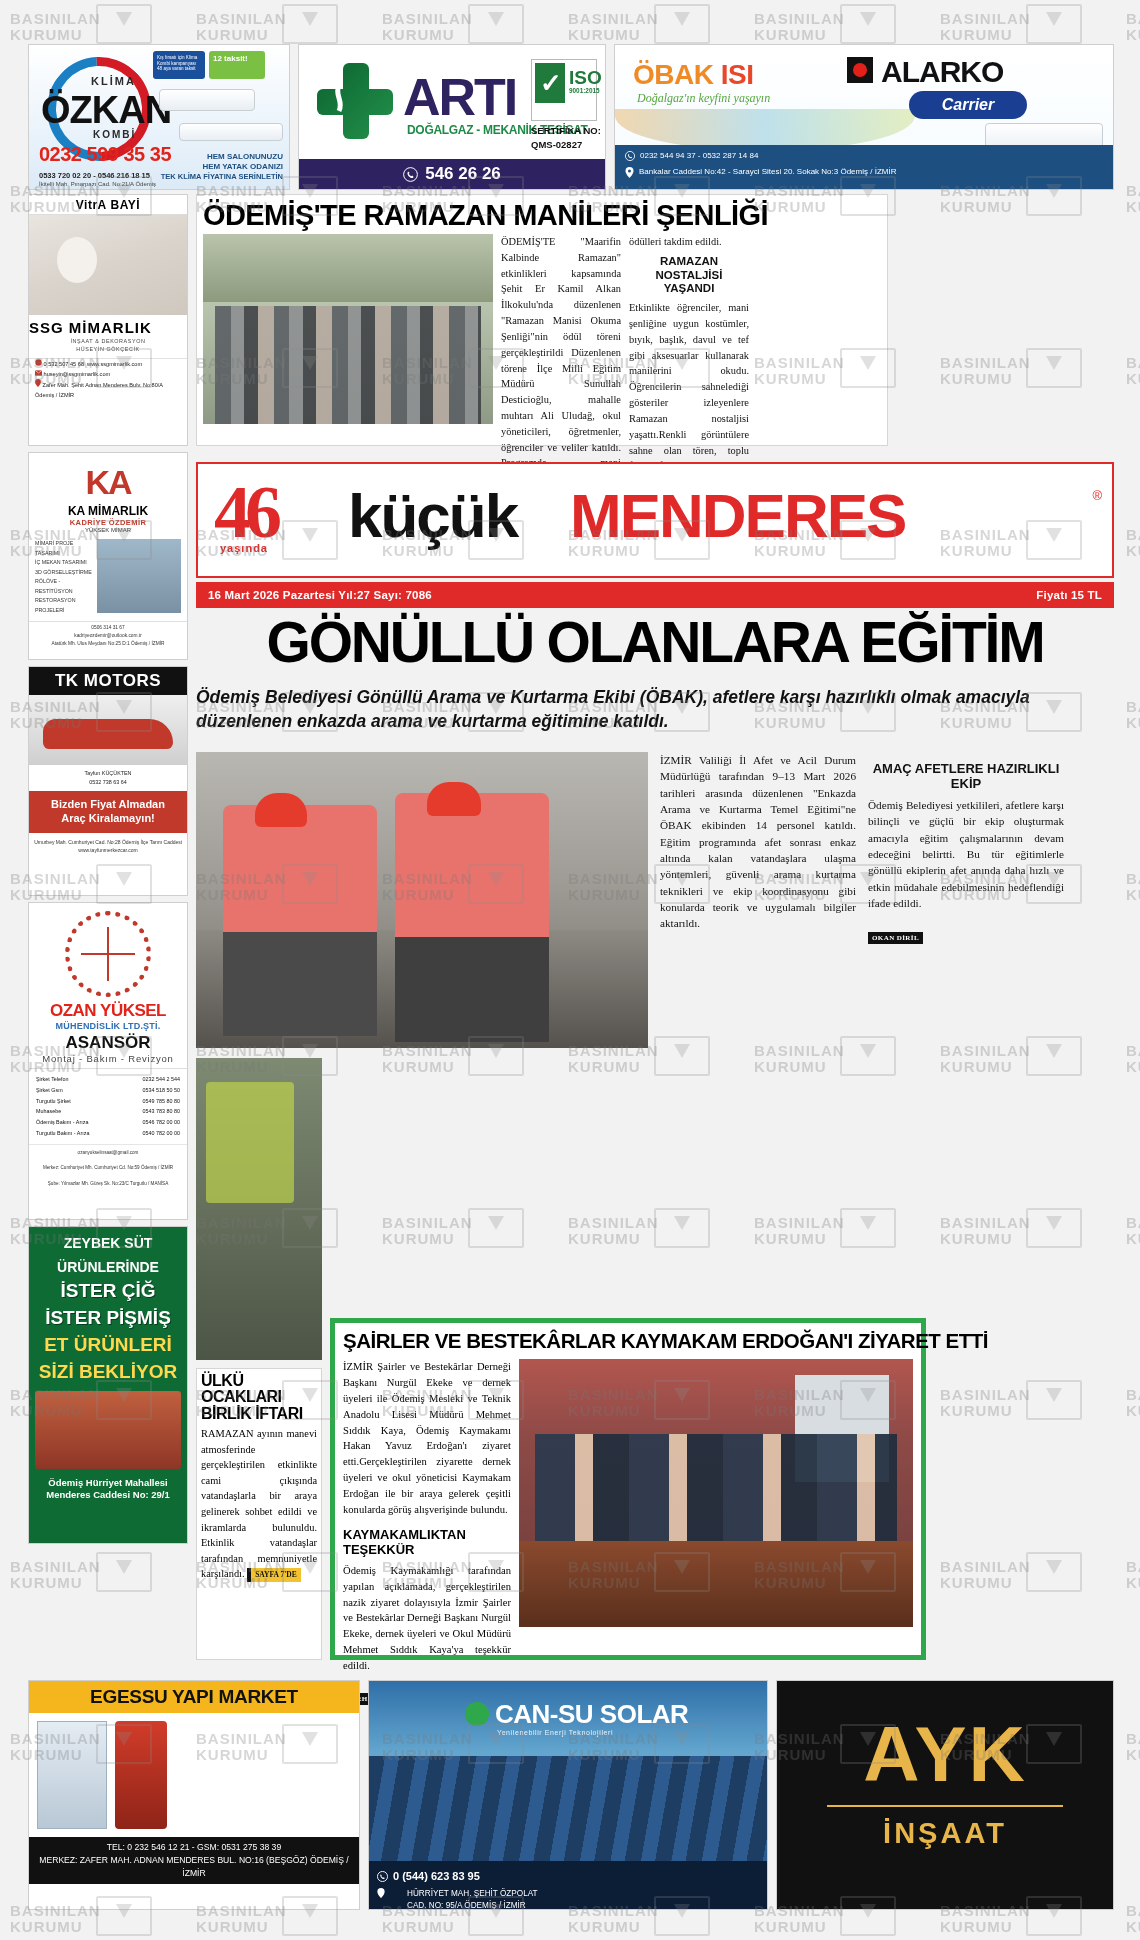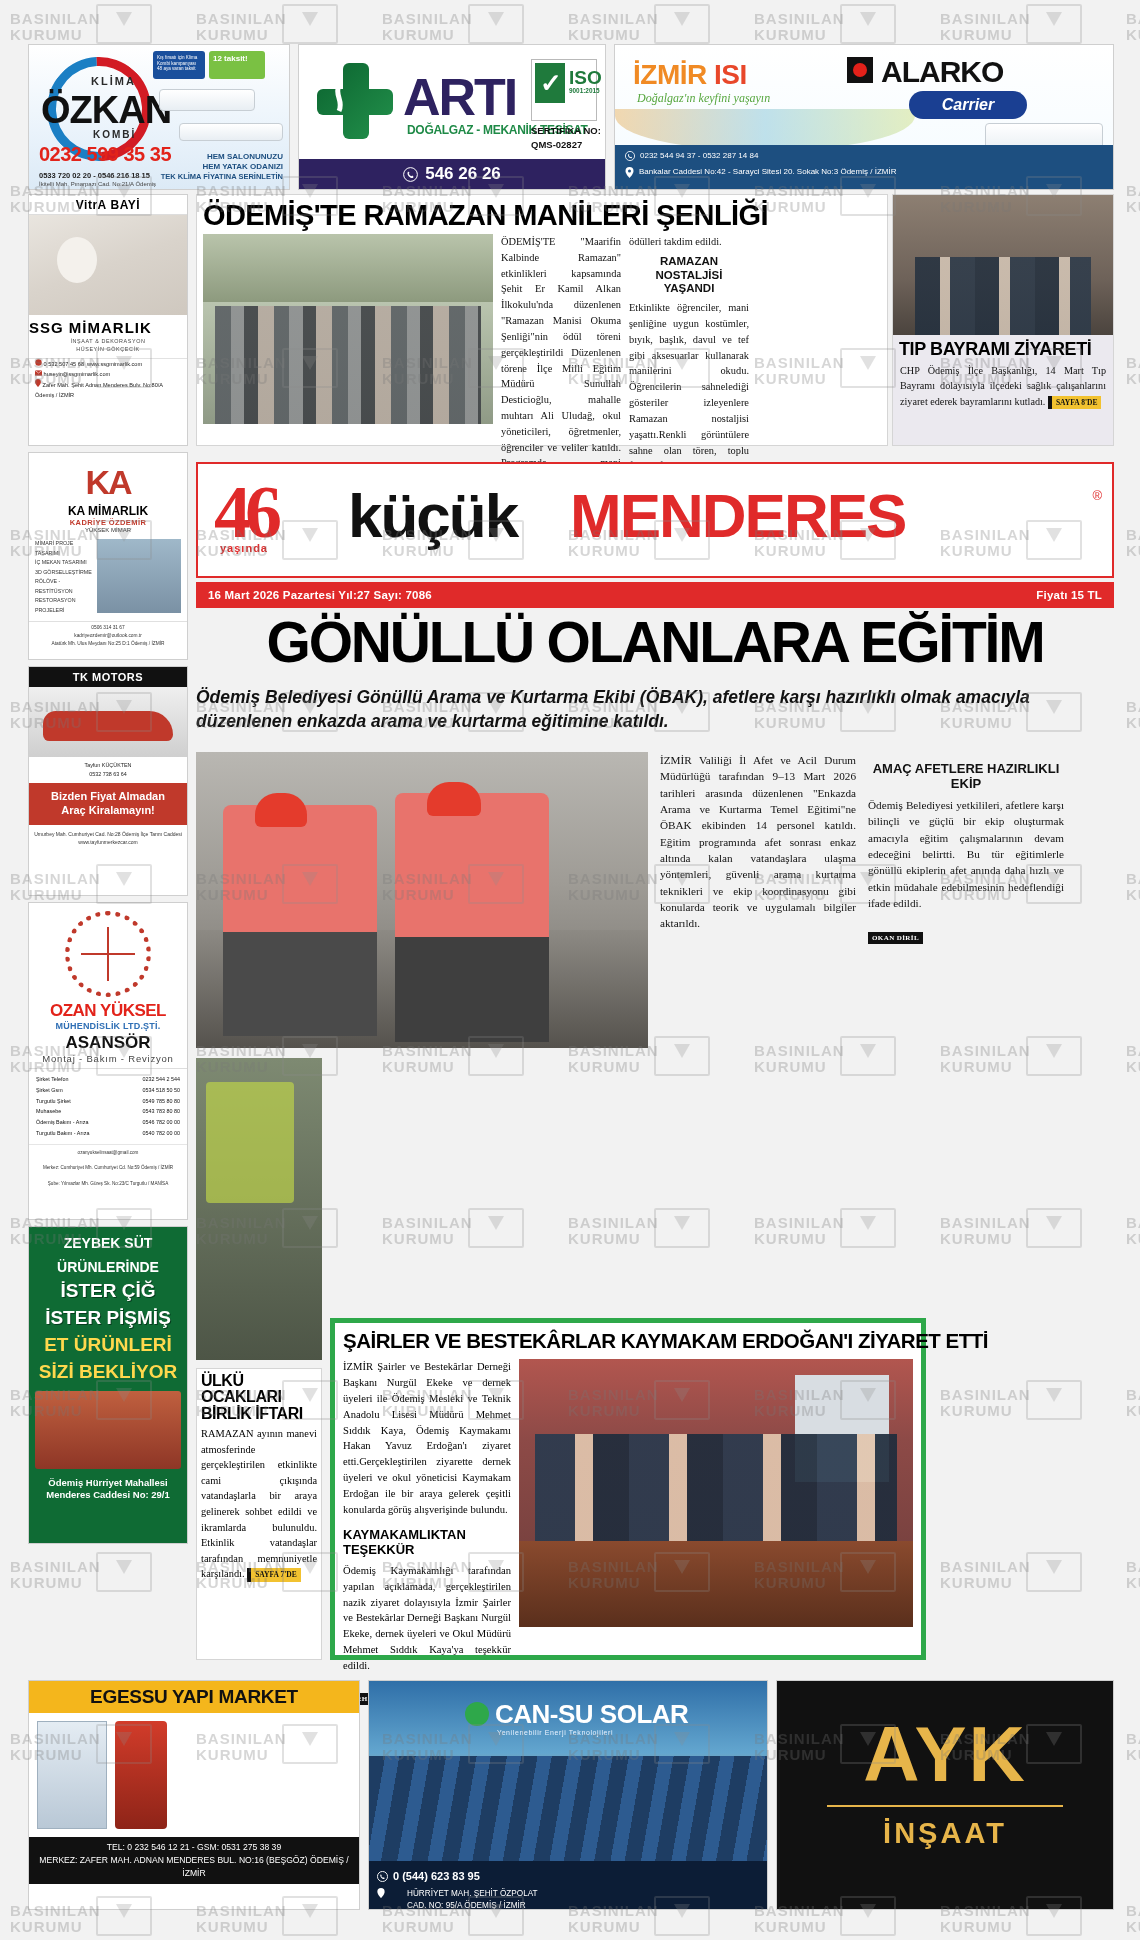--- a/index.html
+++ b/index.html
@@ -129,21 +129,21 @@
   .ka-mark { text-align:center; margin-top:10px; font-size:34px; font-weight:800; color:#c0392b; letter-spacing:-2px;}
   .ka-name { text-align:center; font-size:12px; font-weight:800; margin-top:2px;}
   .ka-sub { text-align:center; font-size:7.5px; font-weight:700; color:#c0392b; letter-spacing:.4px;}
   .ka-sub2 { text-align:center; font-size:6px; color:#333; }
   .ka-body { display:flex; gap:4px; padding:6px; }
   .ka-list { font-size:5.3px; line-height:1.8; color:#333; width:58px;}
   .ka-photo { flex:1; height:74px; background: linear-gradient(180deg,#9fb8c9,#7a91a4); }
   .ka-foot { font-size:4.8px; text-align:center; color:#333; border-top:1px solid #e0e0e0; padding-top:3px;}
 
   .ad-tk { left:28px; top:666px; width:160px; height:230px; }
-  .tk-head { background:#111; color:#fff; font-size:11px; font-weight:800; text-align:center; padding:4px 0; letter-spacing:.5px;}
+  .tk-head { background:#111; color:#fff; font-size:17px; font-weight:800; text-align:center; padding:4px 0; letter-spacing:.5px;}
   .tk-car { height:70px; background:linear-gradient(180deg,#efefef,#cfcfcf); position:relative; }
   .tk-car:after{content:"";position:absolute;left:14px;top:24px;width:130px;height:30px;border-radius:16px 30px 8px 8px;background:#c0392b;}
   .tk-mid { font-size:5.4px; text-align:center; color:#222; line-height:1.7; padding:4px 4px;}
   .tk-cta { background:#c0392b; color:#fff; text-align:center; font-size:11px; font-weight:800; padding:7px 2px; line-height:1.25;}
   .tk-foot { font-size:5px; text-align:center; color:#333; padding:5px 3px; line-height:1.7;}
 
   .ad-ozan { left:28px; top:902px; width:160px; height:318px; }
   .ozan-seal { width:86px; height:86px; border-radius:50%; border:5px dotted #c0392b; margin:8px auto 0; position:relative;}
   .ozan-seal:after{content:"";position:absolute;left:50%;top:50%;width:54px;height:2px;background:#c0392b;transform:translate(-50%,-50%);}
   .ozan-seal:before{content:"";position:absolute;left:50%;top:50%;width:2px;height:54px;background:#c0392b;transform:translate(-50%,-50%);}
@@ -299,21 +299,21 @@
           <circle cx="12" cy="12" r="11" fill="none" stroke="#fff" stroke-width="1.6"></circle>
           <path d="M8 7l2.5 2-1.3 1.8a8 8 0 004 4L15 13.5l2 2.5-1.6 1.6c-3.8.4-8.6-4.4-8.2-8.2z" fill="#fff"></path>
         </svg>
         <span>546 26 26</span>
       </div>
     </div>
 
     <div class="ad ad-onder">
       <div class="onder-wave"></div>
       <div class="onder-word">
-        <span class="o">İZMİR</span>
+        <span class="o">ÖBAK</span>
         <span class="n">ISI</span>
       </div>
       <div class="onder-slogan">Doğalgaz'ın keyfini yaşayın</div>
       <div class="alarko-box"></div>
       <div class="alarko-word">ALARKO</div>
       <div class="carrier">Carrier</div>
       <div class="ac-unit" style="right:10px;top:78px;width:118px;height:30px;"></div>
       <div class="onder-bar">
         <div style="display:flex;align-items:center;gap:5px;">
           <svg width="10" height="10" viewBox="0 0 24 24">
@@ -464,28 +464,20 @@
       </div>
       <div class="st-col">
         <p>ödülleri takdim edildi.</p>
         <div class="st-sub">RAMAZAN NOSTALJİSİ YAŞANDI</div>
         <p>Etkinlikte öğrenciler, mani şenliğine uygun kostümler, bıyık, başlık, davul ve tef gibi aksesuarlar kullanarak manilerini okudu. Öğrencilerin sahnelediği gösteriler izleyenlere Ramazan nostaljisi yaşattı.Renkli görüntülere sahne olan tören, toplu fotoğraf çekimi ile sona erdi.</p>
         <span class="byline">SERHAT ERSUS</span>
       </div>
     </div>
   </div>
 
-  <div id="tip-box">
-    <div class="tip-photo"></div>
-    <div class="tip-head">TIP BAYRAMI ZİYARETİ</div>
-    <div class="tip-body">
-      <span>CHP Ödemiş İlçe Başkanlığı, 14 Mart Tıp Bayramı dolayısıyla ilçedeki sağlık çalışanlarını ziyaret ederek bayramlarını kutladı.</span>
-      <span class="page-tag">SAYFA 8'DE</span>
-    </div>
-  </div>
 
   <div id="masthead">
     <div class="mh-28">46</div>
     <div class="mh-yas">yaşında</div>
     <div class="mh-kucuk">küçük</div>
     <div class="mh-menderes">MENDERES</div>
     <div class="mh-reg">®</div>
   </div>
 
   <div id="dateline">

